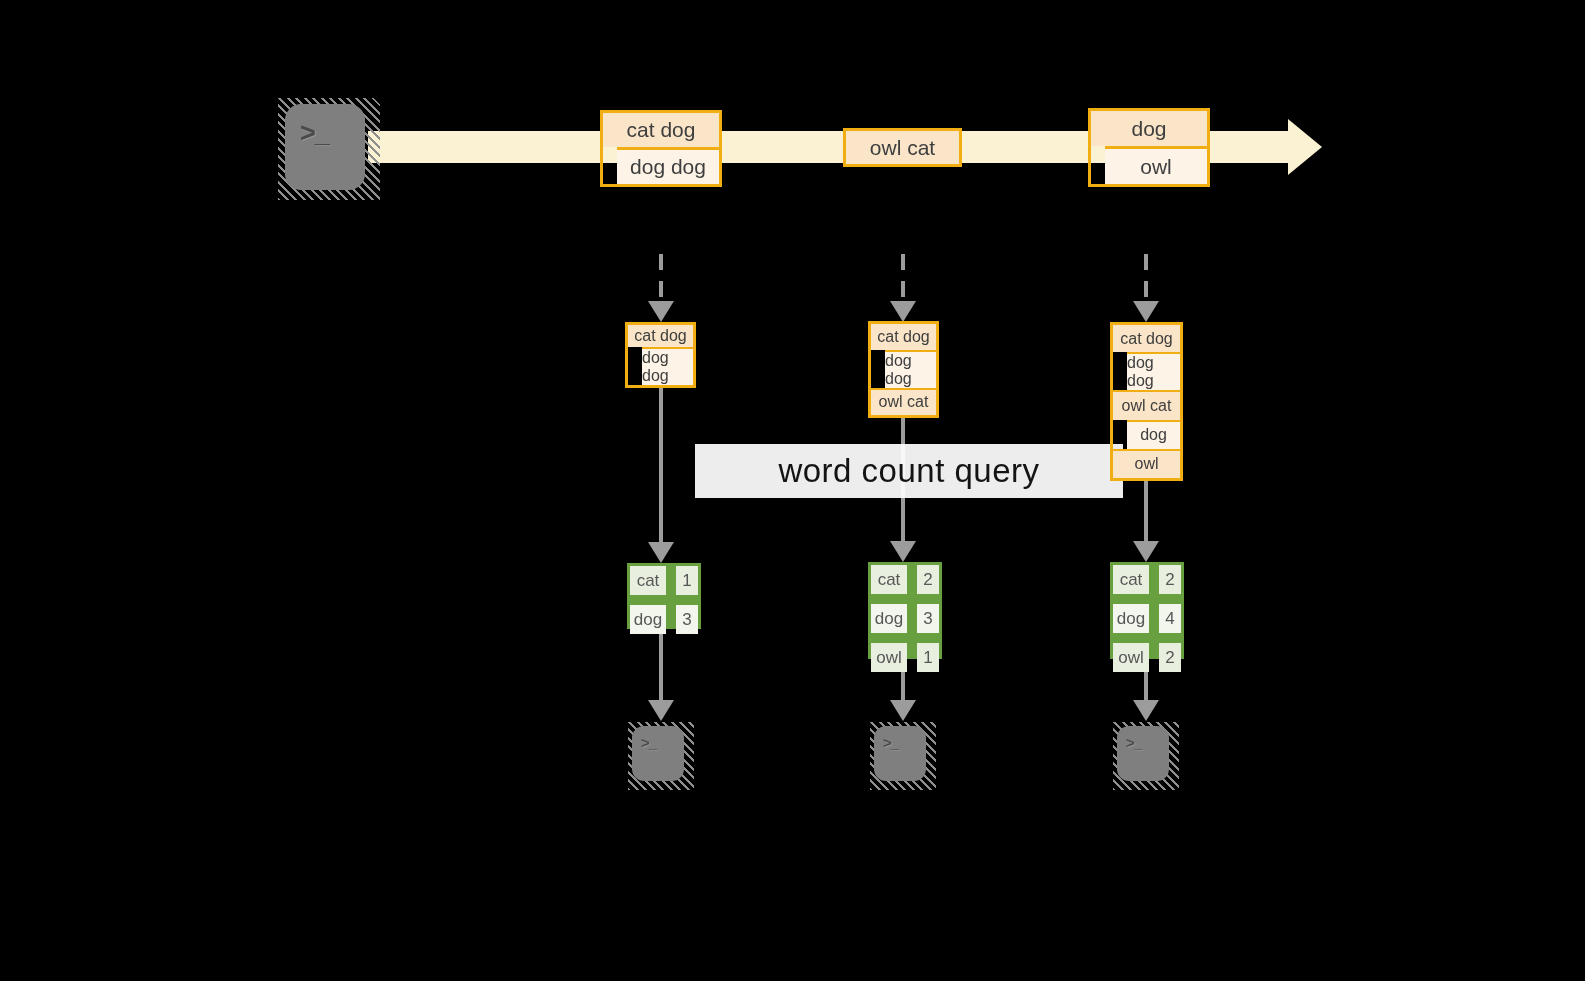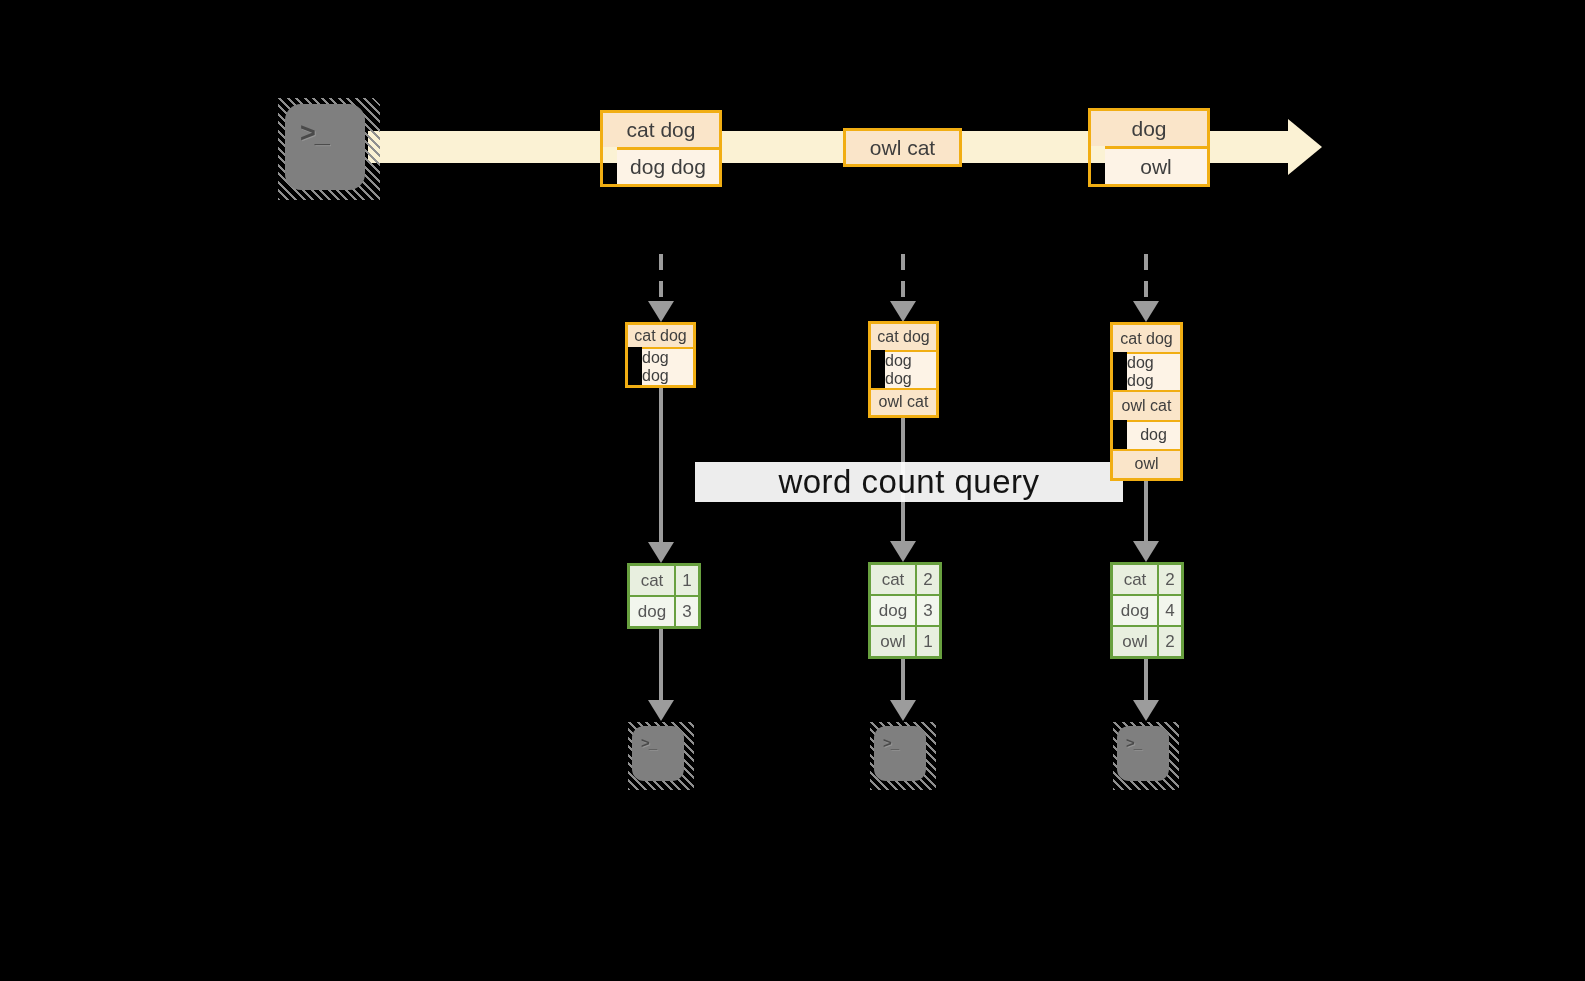--- a/index.html
+++ b/index.html
@@ -42,21 +42,21 @@
     border-left:13px solid transparent;border-right:13px solid transparent;
     border-top:21px solid var(--arrow);}
 
   
   .band{position:absolute;background:rgba(255,255,255,0.93);z-index:3;
     display:flex;align-items:center;justify-content:center;}
   .band span{font-size:33px;font-weight:300;color:#141414;letter-spacing:0.5px;}
 
   
   .gtable{position:absolute;border:3px solid var(--green);background:var(--green);
-    display:grid;grid-template-columns:1fr 22px;grid-auto-rows:29px;gap:2px;z-index:4;}
+    display:grid;grid-template-columns:1fr 22px;grid-auto-rows:29px;gap:10px;z-index:4;}
   .gcell{display:flex;align-items:center;justify-content:center;font-size:17px;color:#575757;}
   .g-dark{background:var(--gdark);}
   .g-light{background:var(--glight);}
 
   
   .term{position:absolute;z-index:4;
     background:repeating-linear-gradient(45deg,#8f8f8f 0 2px,rgba(0,0,0,0) 2px 6px);}
   .term-sq{position:absolute;background:var(--termgray);display:flex;
     align-items:flex-start;justify-content:flex-start;}
   .prompt{font-weight:bold;color:#4a4a4a;letter-spacing:-1px;
@@ -120,21 +120,21 @@
     <div class="cell dark">owl</div>
   </div>
 
   <div class="vline" style="left:659px;top:386px;height:156px;"></div>
   <div class="ahead" style="left:648px;top:542px;"></div>
   <div class="vline" style="left:901px;top:416px;height:125px;"></div>
   <div class="ahead" style="left:890px;top:541px;"></div>
   <div class="vline" style="left:1144px;top:479px;height:62px;"></div>
   <div class="ahead" style="left:1133px;top:541px;"></div>
 
-  <div class="band" style="left:695px;top:462px;width:428px;height:40px;">
+  <div class="band" style="left:695px;top:444px;width:428px;height:54px;">
     <span>word count query</span>
   </div>
 
   <div class="gtable" style="left:627px;top:563px;width:74px;height:66px;">
     <div class="gcell g-dark">cat</div>
     <div class="gcell g-dark">1</div>
     <div class="gcell g-light">dog</div>
     <div class="gcell g-light">3</div>
   </div>
 

